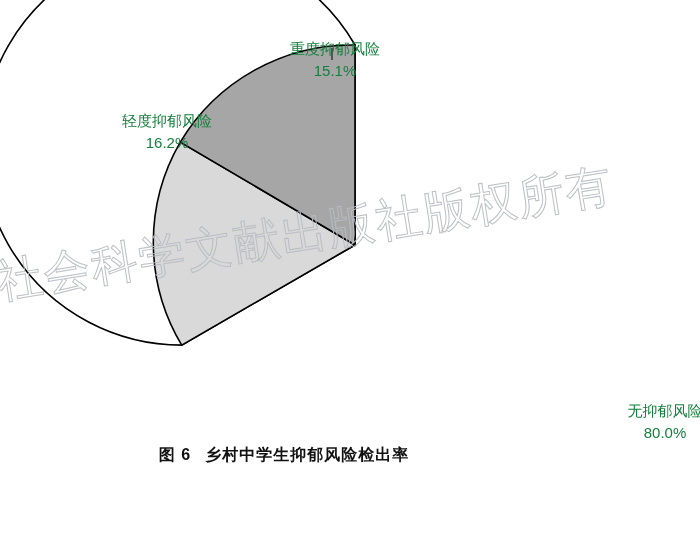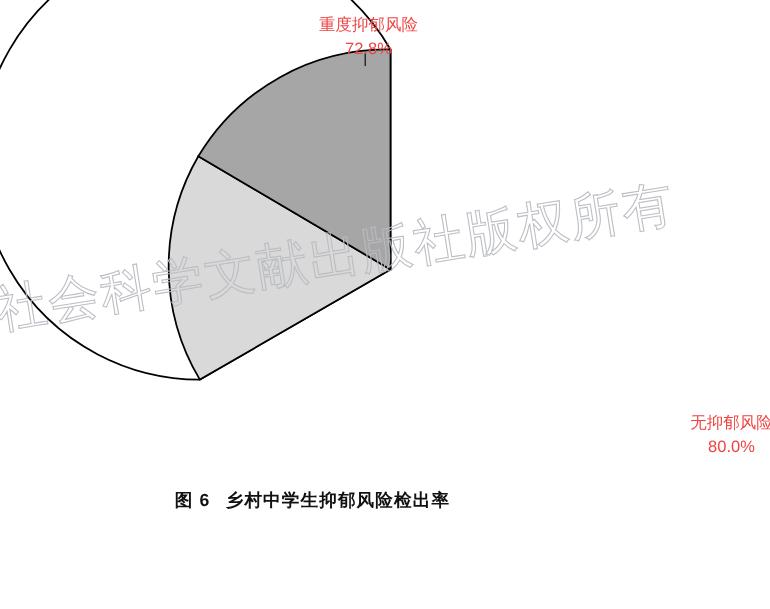--- a/index.html
+++ b/index.html
@@ -31,22 +31,23 @@
     left: 0;
     top: 0;
     width: 700px;
     height: 440px;
   }
   .pie-label {
     position: absolute;
     text-align: center;
     font-size: 15px;
     line-height: 1.45;
-    color: #ef4444;
+    color: #15803d;
     white-space: nowrap;
+    margin-top: 26px;
   }
   .pie-label .value {
     display: block;
   }
   .label-severe {
     left: 255px;
     top: 12px;
     width: 160px;
   }
   .label-mild {
@@ -115,23 +116,27 @@
 
       <path d="M 355 245 L 181.7 345.1 A 200 200 0 0 1 180.3 142.1 Z" fill="#d9d9d9" stroke="#000000" stroke-width="1.6"></path>
 
       <path d="M 355 245 L 180.3 142.1 A 200 200 0 0 1 355 45 Z" fill="#a6a6a6" stroke="#000000" stroke-width="1.6"></path>
 
       <line x1="332" y1="60" x2="332" y2="48" stroke="#000000" stroke-width="1"></line>
     </svg>
 
     <div class="pie-label label-severe">
       <span>重度抑郁风险</span>
-      <span class="value">72.8%</span>
+      <span class="value">15.1%</span>
     </div>
 
+    <div class="pie-label label-mild">
+      <span>轻度抑郁风险</span>
+      <span class="value">16.2%</span>
+    </div>
 
     <div class="pie-label label-none">
       <span>无抑郁风险</span>
       <span class="value">80.0%</span>
     </div>
   </div>
 
   <div class="caption">
     <span class="caption-num">图 6</span><span>乡村中学生抑郁风险检出率</span>
   </div>

